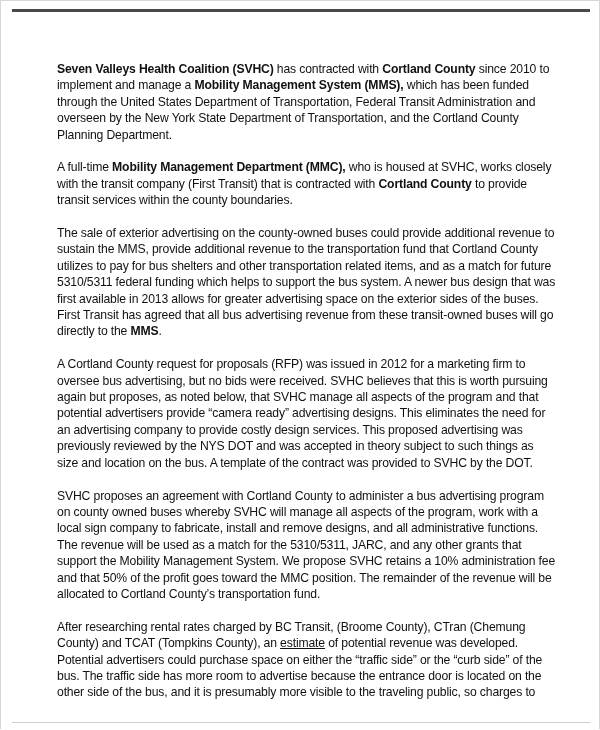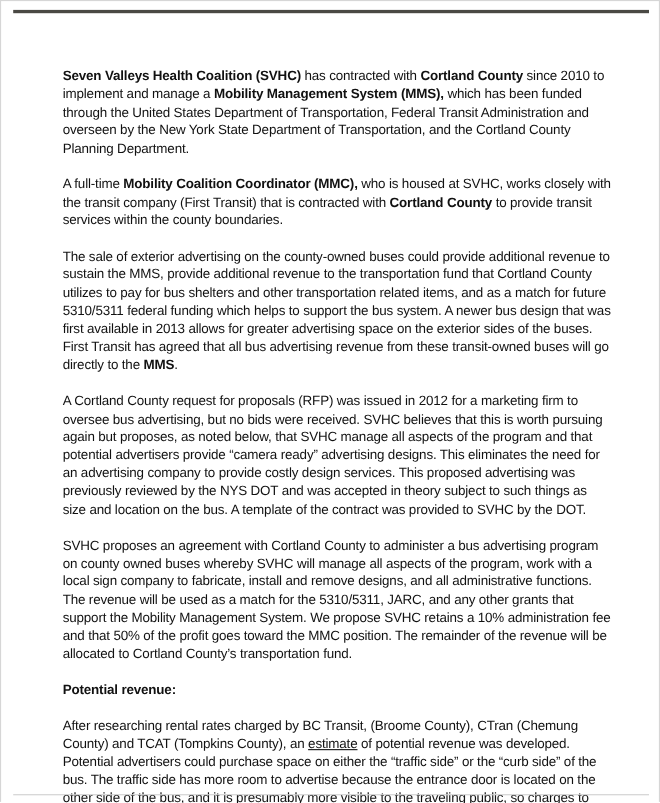--- a/index.html
+++ b/index.html
@@ -70,22 +70,21 @@
   </style>
 </head>
 <body>
 
 <div class="page-frame">
   <div class="top-rule"></div>
 
 
   <div class="body">
     <p class="para"><b>Seven Valleys Health Coalition (SVHC)</b><span> has contracted with </span><b>Cortland County</b><span> since 2010 to implement and manage a </span><b>Mobility Management System (MMS),</b><span> which has been funded through the United States Department of Transportation, Federal Transit Administration and overseen by the New York State Department of Transportation, and the Cortland County Planning Department.</span></p>
-    <p class="para"><span>A full-time </span><b>Mobility Coalition Coordinator (MMC),</b><span> who is housed at SVHC, works closely with the transit company (First Transit) that is contracted with </span><b>Cortland County</b><span> to provide transit services within the county boundaries.</span></p>
+    <p class="para"><span>A full-time </span><b>Mobility Management Department (MMC),</b><span> who is housed at SVHC, works closely with the transit company (First Transit) that is contracted with </span><b>Cortland County</b><span> to provide transit services within the county boundaries.</span></p>
     <p class="para"><span>The sale of exterior advertising on the county-owned buses could provide additional revenue to sustain the MMS, provide additional revenue to the transportation fund that Cortland County utilizes to pay for bus shelters and other transportation related items, and as a match for future 5310/5311 federal funding which helps to support the bus system. A newer bus design that was first available in 2013 allows for greater advertising space on the exterior sides of the buses. First Transit has agreed that all bus advertising revenue from these transit-owned buses will go directly to the </span><b>MMS</b><span>.</span></p>
     <p class="para"><span>A Cortland County request for proposals (RFP) was issued in 2012 for a marketing firm to oversee bus advertising, but no bids were received. SVHC believes that this is worth pursuing again but proposes, as noted below, that SVHC manage all aspects of the program and that potential advertisers provide “camera ready” advertising designs. This eliminates the need for an advertising company to provide costly design services. This proposed advertising was previously reviewed by the NYS DOT and was accepted in theory subject to such things as size and location on the bus.  A template of the contract was provided to SVHC by the DOT.</span></p>
     <p class="para"><span>SVHC proposes an agreement with Cortland County to administer a bus advertising program on county owned buses whereby SVHC will manage all aspects of the program, work with a local sign company to fabricate, install and remove designs, and all administrative functions. The revenue will be used as a match for the 5310/5311, JARC, and any other grants that support the Mobility Management System. We propose SVHC retains a 10% administration fee and that 50% of the profit goes toward the MMC position.  The remainder of the revenue will be allocated to Cortland County’s transportation fund.</span></p>
-    <p class="heading">Potential revenue:</p>
     <p class="para"><span>After researching rental rates charged by BC Transit, (Broome County), CTran (Chemung County) and TCAT (Tompkins County), an </span><u>estimate</u><span> of potential revenue was developed.  Potential advertisers could purchase space on either the “traffic side” or the “curb side” of the bus.  The traffic side has more room to advertise because the entrance door is located on the other side of the bus, and it is presumably more visible to the traveling public, so charges to</span></p>
   </div>
 
   <div class="bottom-rule"></div>
 </div>
 
 </body></html>

